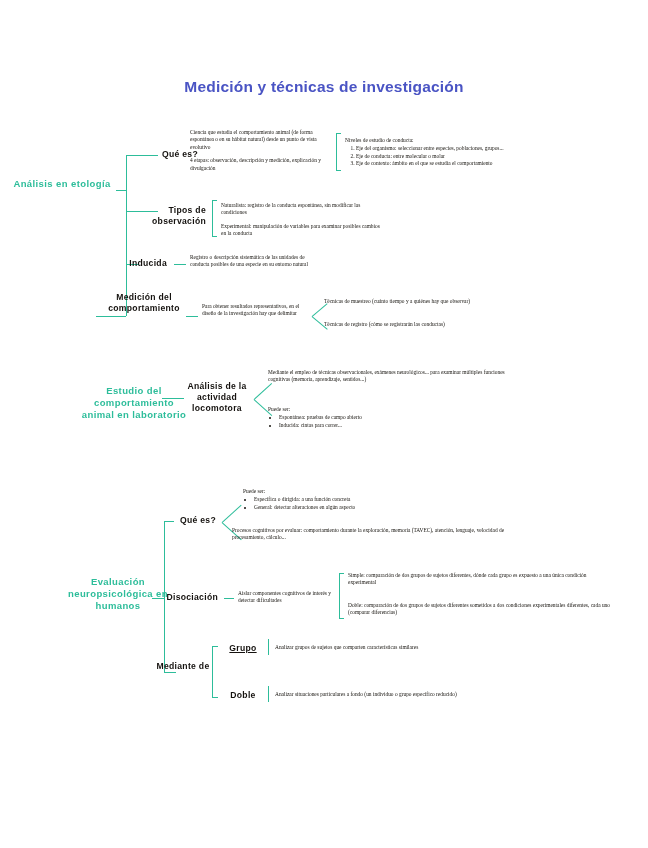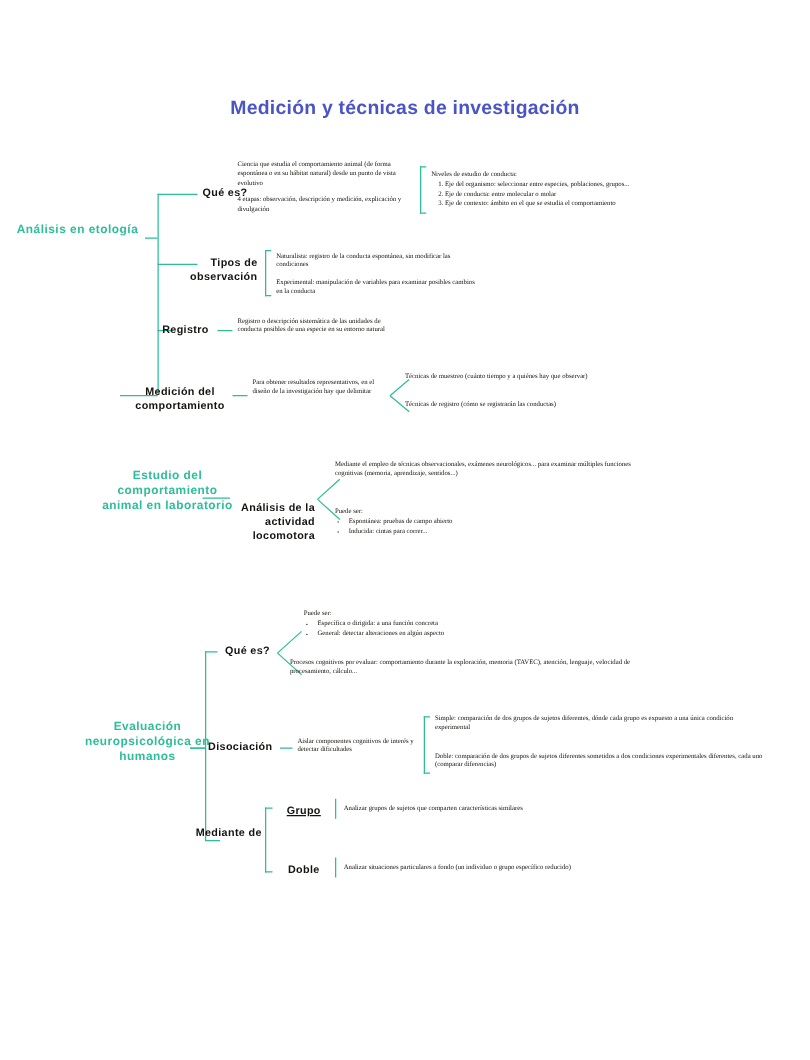--- a/index.html
+++ b/index.html
@@ -135,30 +135,30 @@
   <div class="dark-label" style="left:130px; top:205px; width:76px; text-align:right;">Tipos de observación</div>
 
   <div class="bracket" style="left:212px; top:200px; width:5px; height:37px;"></div>
 
   <div class="body-text" style="left:221px; top:202px; width:165px;">
     <p>Naturalista: registro de la conducta espontánea, sin modificar las condiciones</p>
     <p>Experimental: manipulación de variables para examinar posibles cambios en la conducta</p>
   </div>
 
   <div class="ln h" style="left:126px; top:264px; width:12px;"></div>
-  <div class="dark-label" style="left:105px; top:258px; width:62px; text-align:right;">Registro</div>
+  <div class="dark-label" style="left:105px; top:258px; width:62px; text-align:right;">Inducida</div>
   <div class="ln h" style="left:174px; top:264px; width:12px;"></div>
 
   <div class="body-text" style="left:190px; top:254px; width:120px;">
     <p>Registro o descripción sistemática de las unidades de conducta posibles de una especie en su entorno natural</p>
   </div>
 
   <div class="ln h" style="left:126px; top:316px; width:-0px;"></div>
   <div class="ln h" style="left:96px; top:316px; width:30px;"></div>
-  <div class="dark-label" style="left:96px; top:308px; width:96px;">Medición del comportamiento</div>
+  <div class="dark-label" style="left:96px; top:292px; width:96px;">Medición del comportamiento</div>
   <div class="ln h" style="left:186px; top:316px; width:12px;"></div>
 
   <div class="body-text" style="left:202px; top:303px; width:104px;">
     <p>Para obtener resultados representativos, en el diseño de la investigación hay que delimitar</p>
   </div>
 
   <div class="chev" style="left:312px; top:300px; width:22px; height:32px;">
     <i style="width:20px; left:0px; top:16px; transform:rotate(-40deg);"></i>
     <i style="width:20px; left:0px; top:16px; transform:rotate(40deg);"></i>
   </div>
@@ -166,25 +166,25 @@
   <div class="body-text" style="left:324px; top:298px; width:290px;">
     <p>Técnicas de muestreo (cuánto tiempo y a quiénes hay que observar)</p>
   </div>
   <div class="body-text" style="left:324px; top:321px; width:290px;">
     <p>Técnicas de registro (cómo se registrarán las conductas)</p>
   </div>
 </div>
 
 <div>
 
-  <div class="teal-label" style="left:78px; top:375px; width:112px;">Estudio del comportamiento animal en laboratorio</div>
+  <div class="teal-label" style="left:78px; top:385px; width:112px;">Estudio del comportamiento animal en laboratorio</div>
 
   <div class="ln h" style="left:162px; top:398px; width:22px;"></div>
 
-  <div class="dark-label" style="left:182px; top:401px; width:70px;text-align:right;">Análisis de la actividad locomotora</div>
+  <div class="dark-label" style="left:182px; top:381px; width:70px;">Análisis de la actividad locomotora</div>
 
   <div class="chev" style="left:254px; top:378px; width:22px; height:42px;">
     <i style="width:24px; left:0px; top:21px; transform:rotate(-42deg);"></i>
     <i style="width:24px; left:0px; top:21px; transform:rotate(42deg);"></i>
   </div>
 
   <div class="body-text" style="left:268px; top:369px; width:250px;">
     <p>Mediante el empleo de técnicas observacionales, exámenes neurológicos... para examinar múltiples funciones cognitivas (memoria, aprendizaje, sentidos...)</p>
   </div>
 

